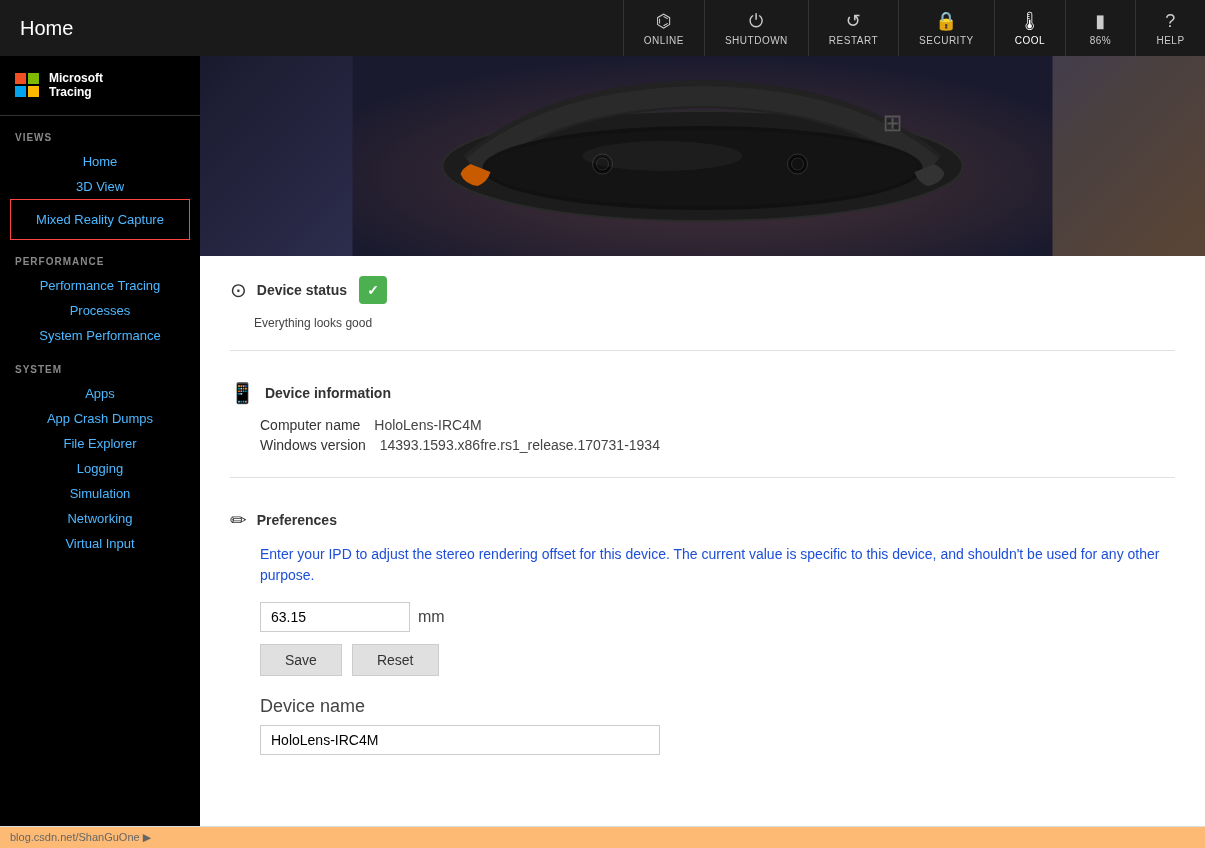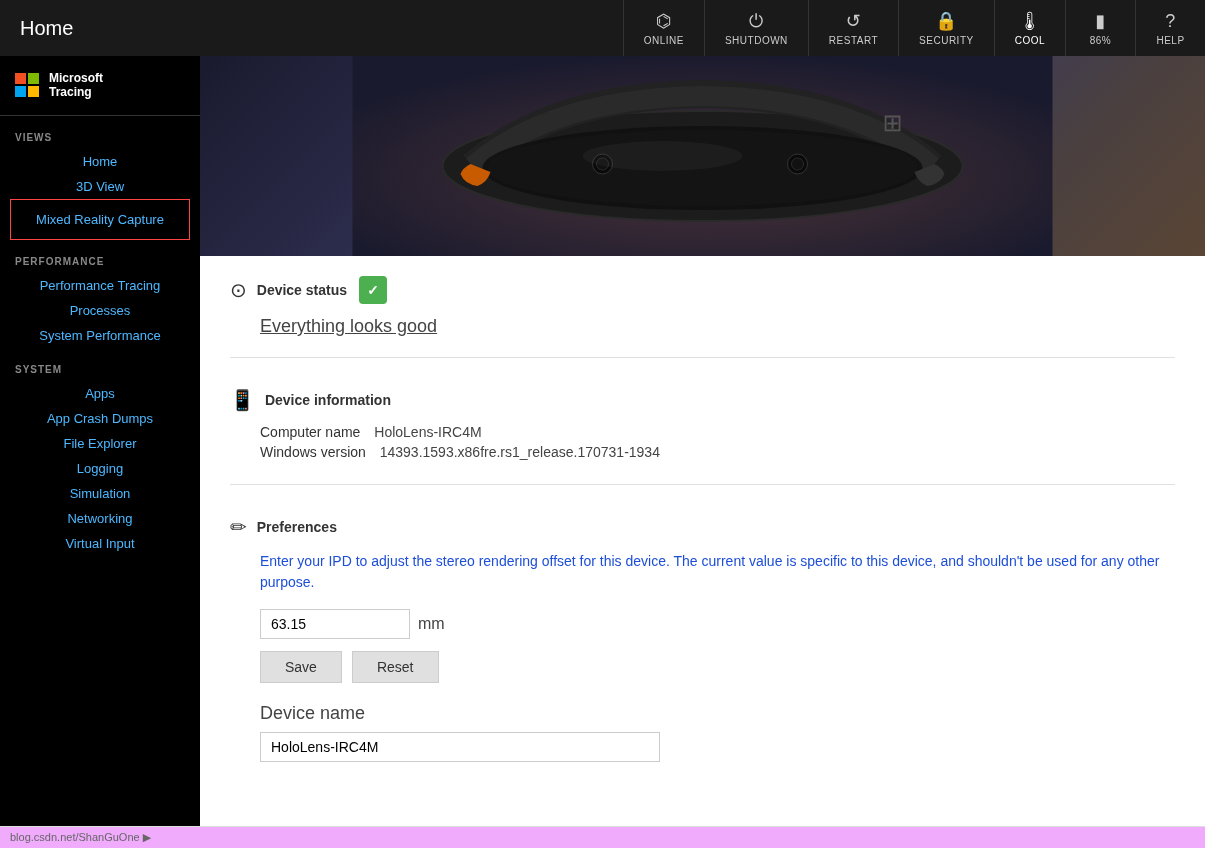--- a/index.html
+++ b/index.html
@@ -172,23 +172,22 @@
       align-items: center;
       justify-content: center;
       margin-left: 12px;
       color: #fff;
       font-size: 14px;
       font-weight: bold;
     }
 
     .section-text {
       color: #444;
-      font-size: 18px;
-      margin-left: 30px;
-      text-decoration: underline;
+      font-size: 12px;
+      margin-left: 24px;
     }
 
     .info-row {
       font-size: 14px;
       color: #444;
       margin-left: 30px;
       margin-bottom: 4px;
     }
     .info-label { color: #333; margin-right: 10px; }
 
@@ -256,21 +255,21 @@
     .sidebar::-webkit-scrollbar-thumb { background: #555; }
 
     
     .content::-webkit-scrollbar { width: 8px; }
     .content::-webkit-scrollbar-track { background: #f0f0f0; }
     .content::-webkit-scrollbar-thumb { background: #bbb; }
 
     
     .status-bar {
       height: 22px;
-      background: #f0abfc;
+      background: #fdba74;
       border-top: 1px solid #ddd;
       display: flex;
       align-items: center;
       padding: 0 10px;
       font-size: 11px;
       color: #666;
       flex-shrink: 0;
     }
     .status-bar-text { margin-right: 20px; }
   </style>

